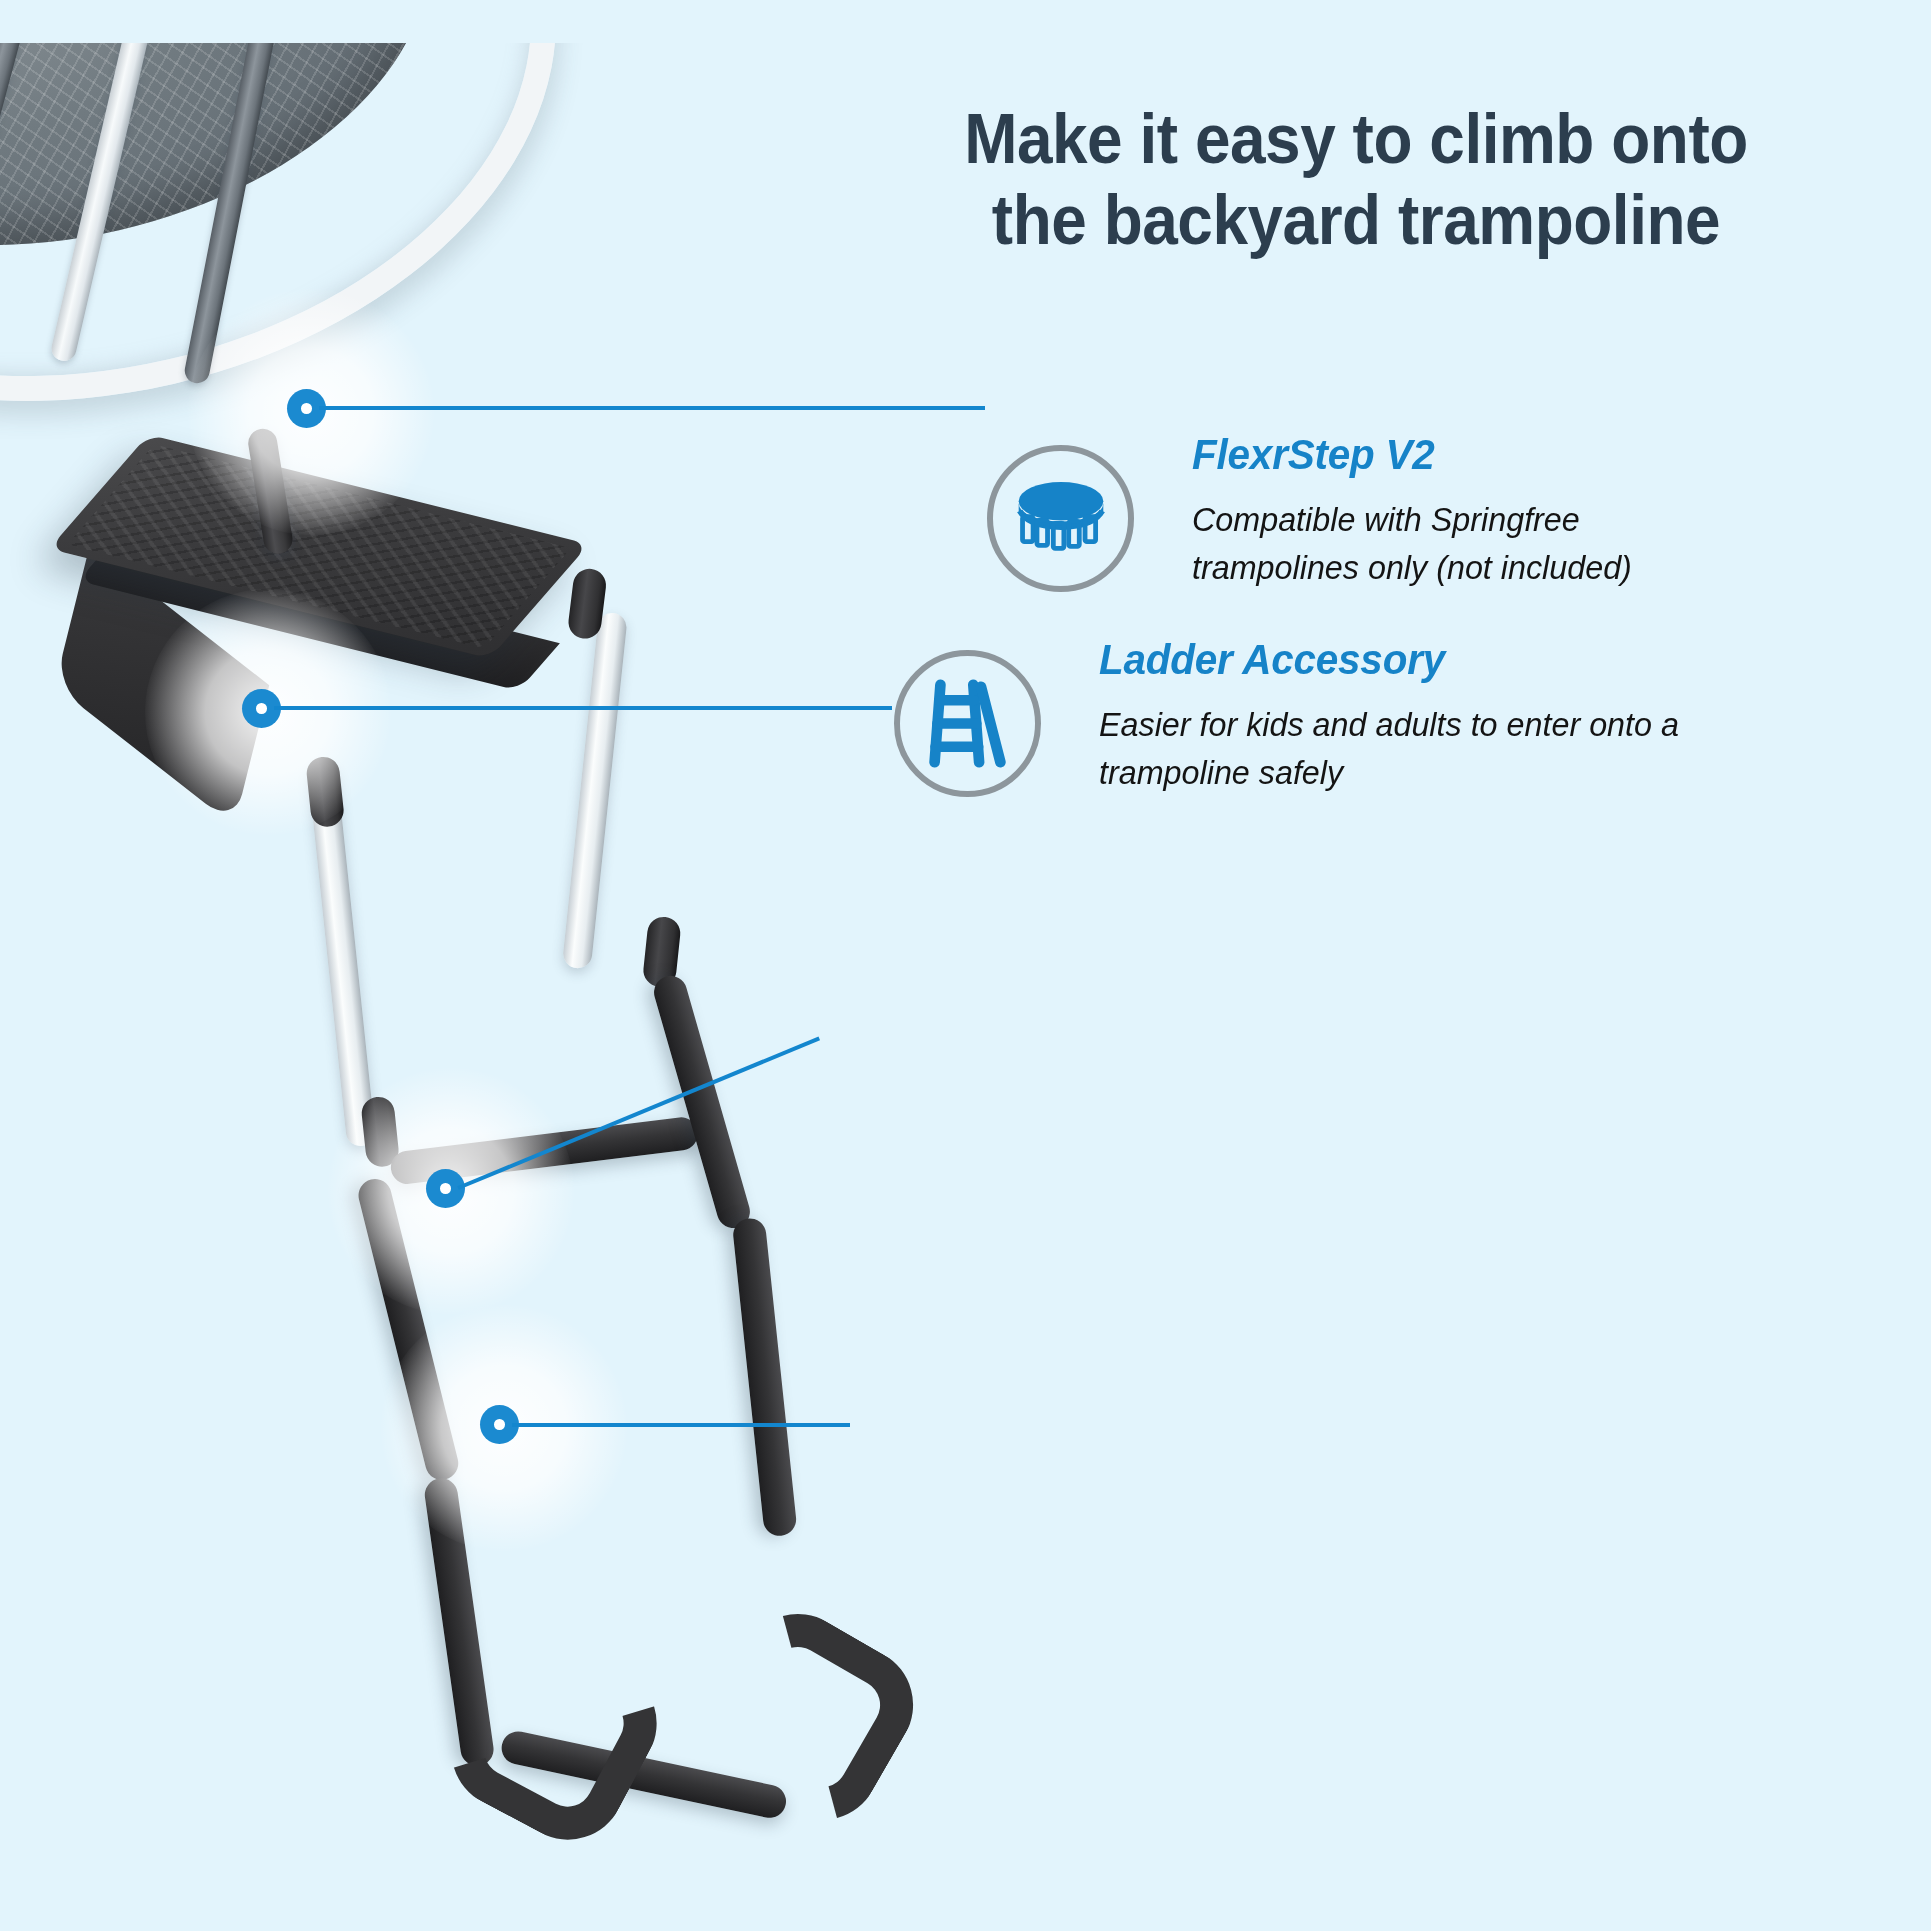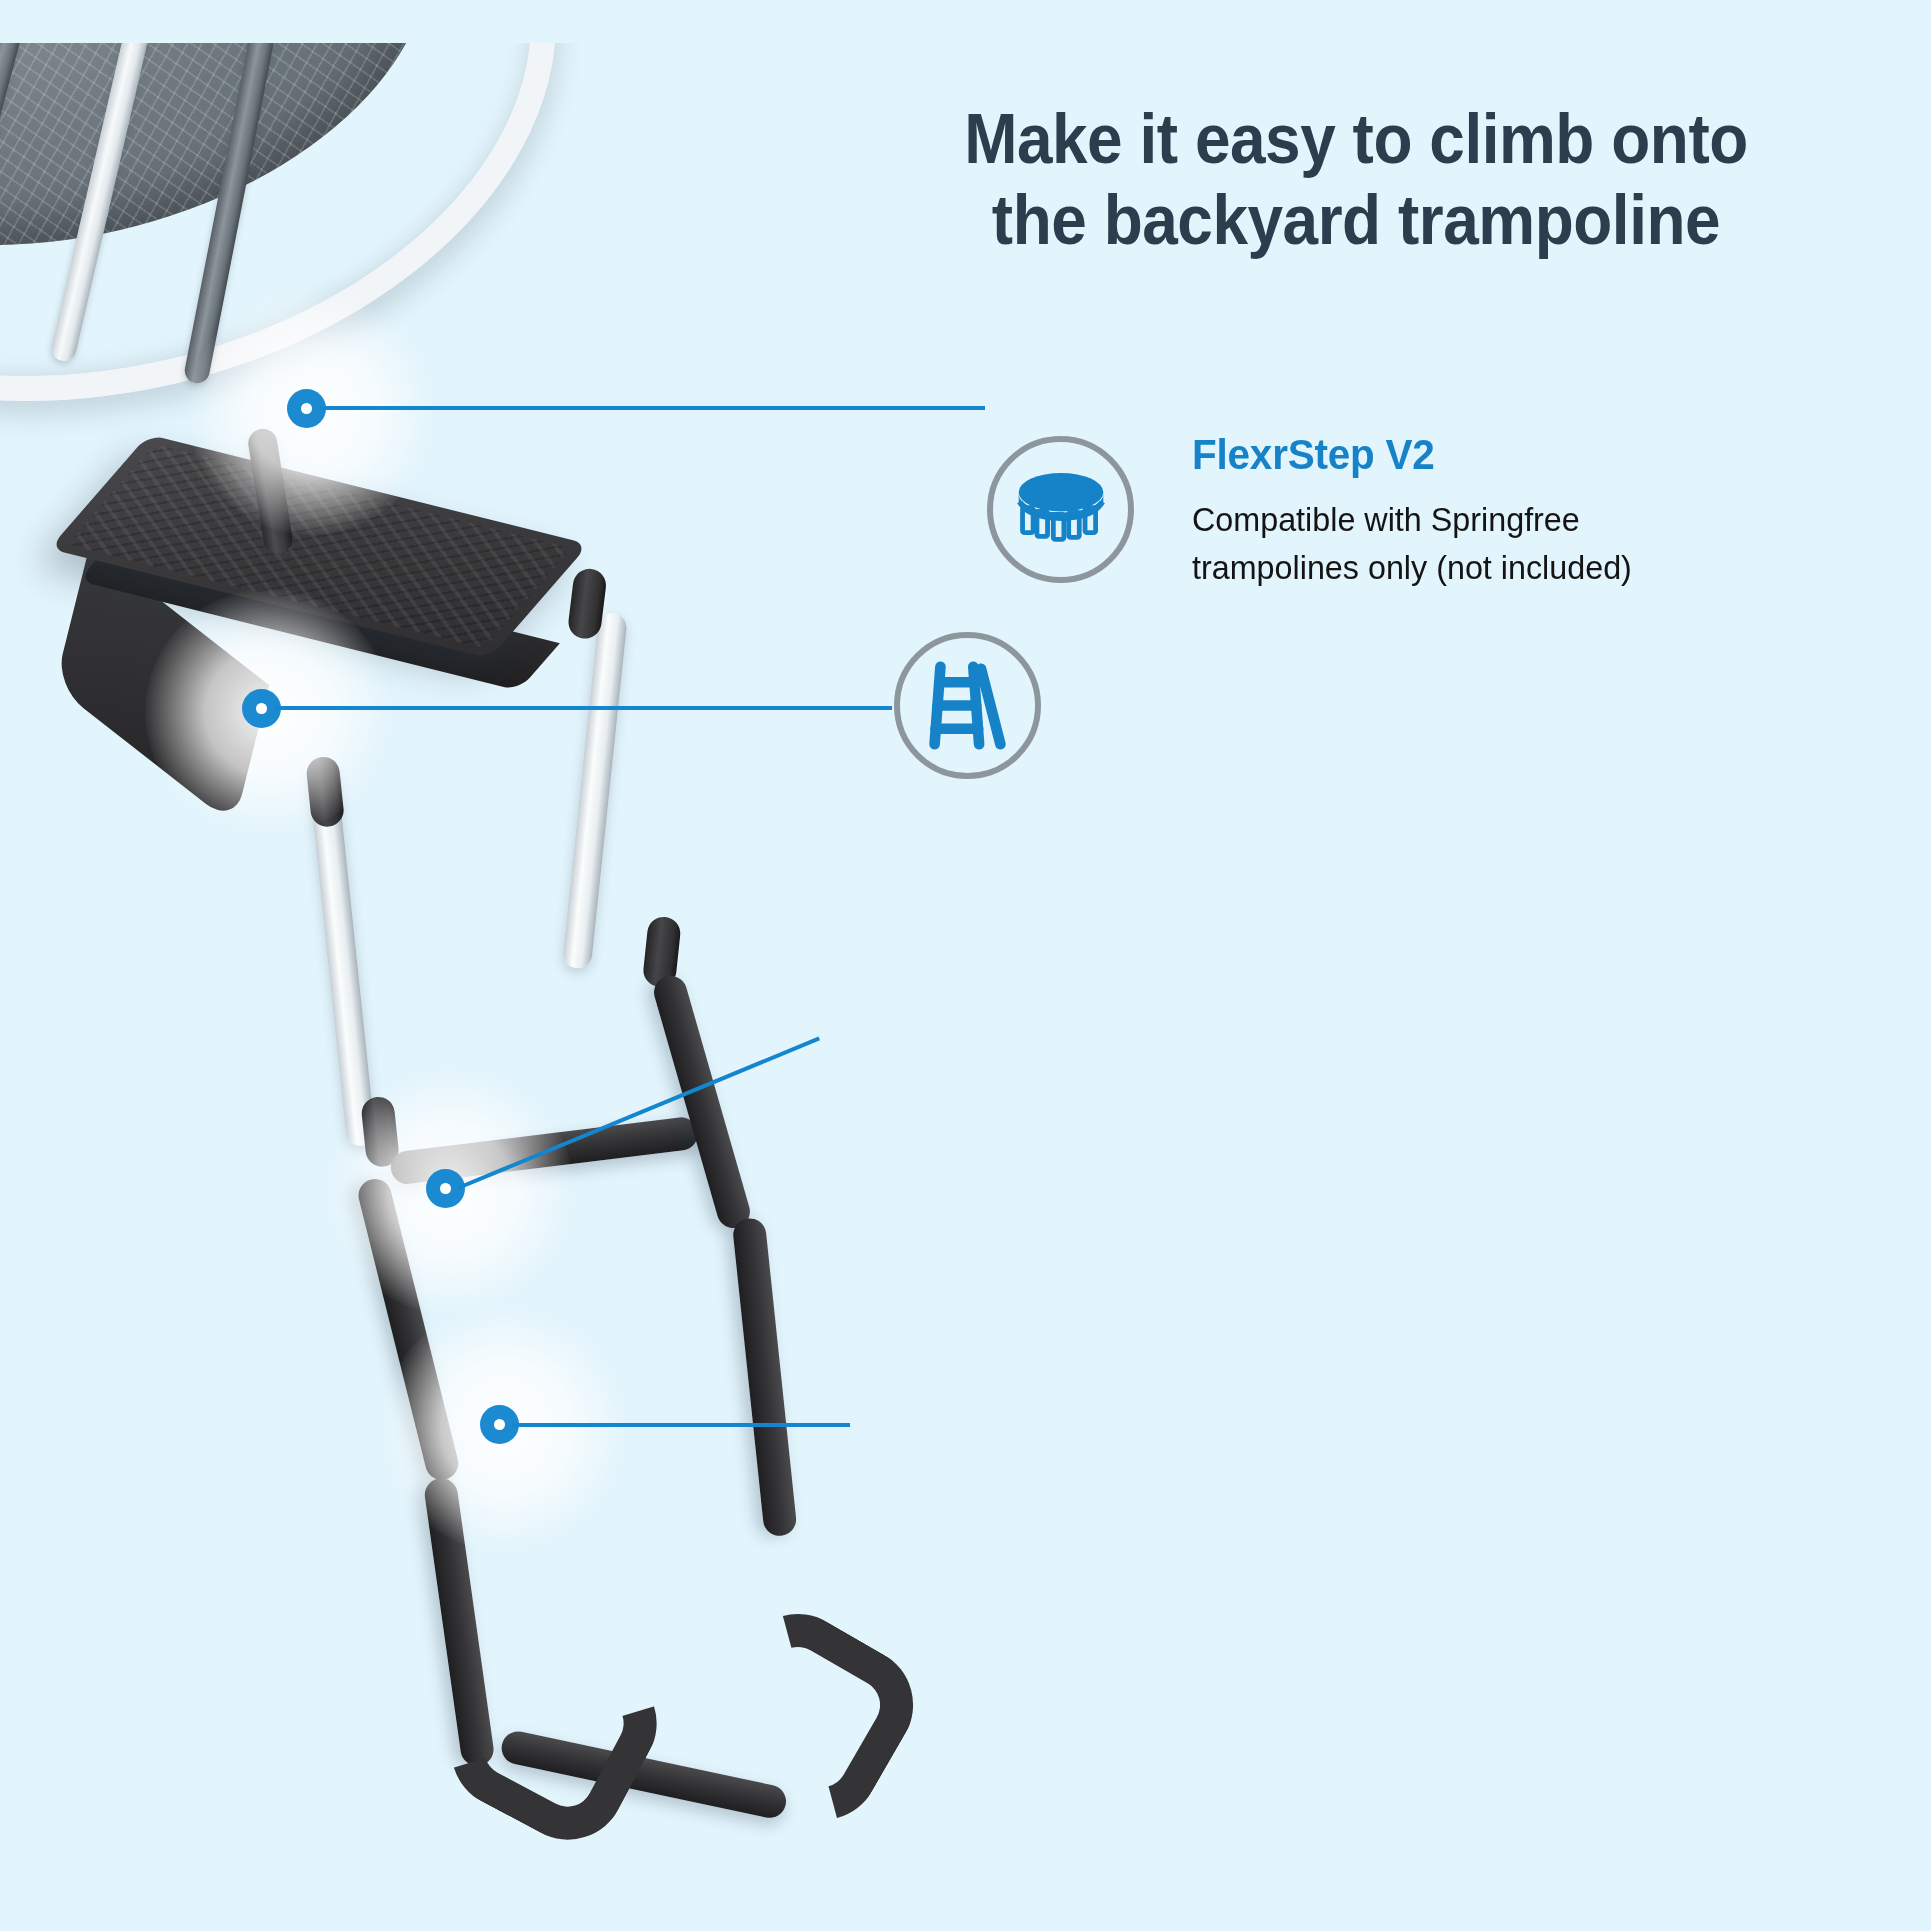--- a/index.html
+++ b/index.html
@@ -119,21 +119,21 @@
     color:#2c3e4e;
     font-weight:bold;
     font-size:71px;
     line-height:1.14;
     letter-spacing:-0.5px;
     font-stretch:condensed;
     transform:scaleX(.9);
     transform-origin:center top;
   }
 
-  .feature{position:absolute;display:flex;align-items:center;}
+  .feature{position:absolute;display:flex;align-items:flex-end;font-style:italic;}
   .icon-circle{
     width:147px;height:147px;border-radius:50%;
     border:6.8px solid #8d969c;
     box-sizing:border-box;
     flex:0 0 147px;
     display:flex;align-items:center;justify-content:center;
     background:transparent;
   }
   .ftext{margin-left:58px;padding-top:5.8px;}
   .ftitle{
@@ -234,18 +234,23 @@
         <g stroke="#1683c8" stroke-width="11" stroke-linecap="round" fill="none">
           <line x1="18" y1="10" x2="12" y2="90"></line>
           <line x1="52" y1="10" x2="58" y2="90"></line>
           <line x1="17" y1="26" x2="53" y2="26"></line>
           <line x1="15" y1="50" x2="55" y2="50"></line>
           <line x1="13" y1="74" x2="57" y2="74"></line>
           <line x1="60" y1="12" x2="80" y2="90"></line>
         </g>
       </svg>
     </div>
+    <div class="ftext">
+      <p class="ftitle">Ladder Accessory</p>
+      <p class="fdesc">Easier for kids and adults to enter onto a</p>
+      <p class="fdesc">trampoline safely</p>
+    </div>
   </div>
 
 
 
 </div>
 
 
 </body></html>

